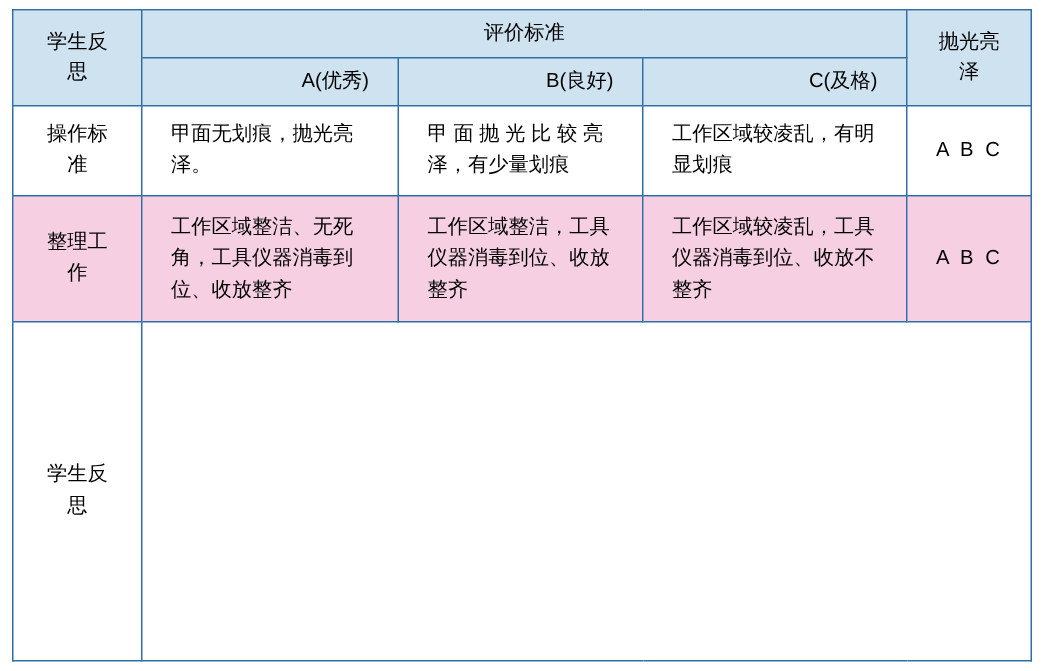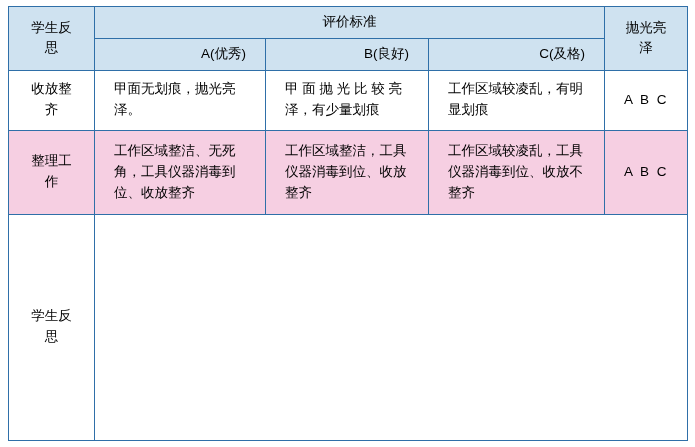--- a/index.html
+++ b/index.html
@@ -114,21 +114,21 @@
         <td class="hdr-criteria" colspan="3">评价标准</td>
         <td class="hdr-blue" rowspan="2">抛光亮泽</td>
       </tr>
       <tr class="h-row-2">
         <td class="hdr-sub">A(优秀)</td>
         <td class="hdr-sub">B(良好)</td>
         <td class="hdr-sub">C(及格)</td>
       </tr>
 
       <tr class="h-row-3">
-        <td class="row-label">收放整齐</td>
+        <td class="row-label">操作标准</td>
         <td class="cell-text">甲面无划痕，抛光亮泽。</td>
         <td class="cell-text">甲 面 抛 光 比 较 亮泽，有少量划痕</td>
         <td class="cell-text">工作区域较凌乱，有明显划痕</td>
         <td class="cell-grade nowrap-grade">A B C</td>
       </tr>
 
       <tr class="h-row-4">
         <td class="pink-label">整理工作</td>
         <td class="cell-text pink">工作区域整洁、无死角，工具仪器消毒到位、收放整齐</td>
         <td class="cell-text pink">工作区域整洁，工具仪器消毒到位、收放整齐</td>

